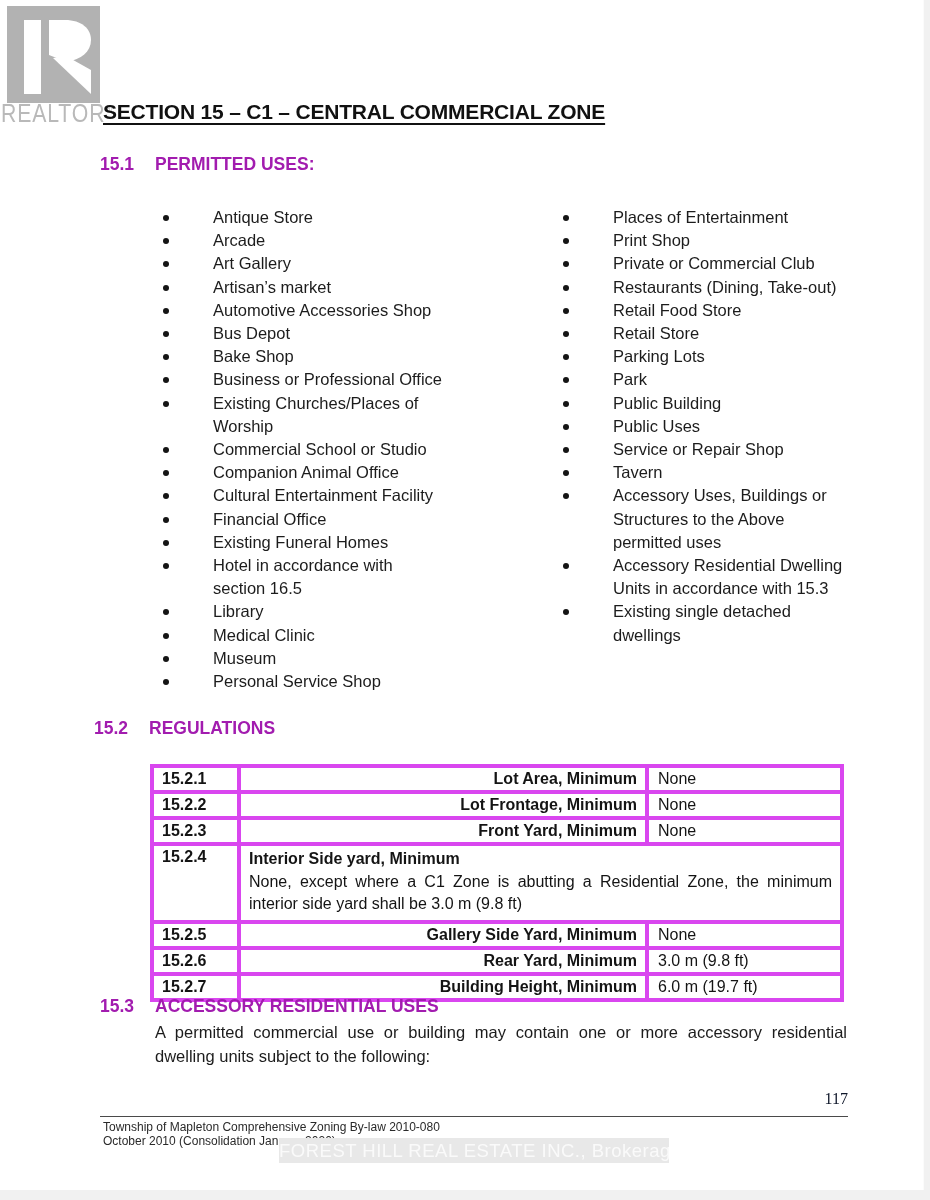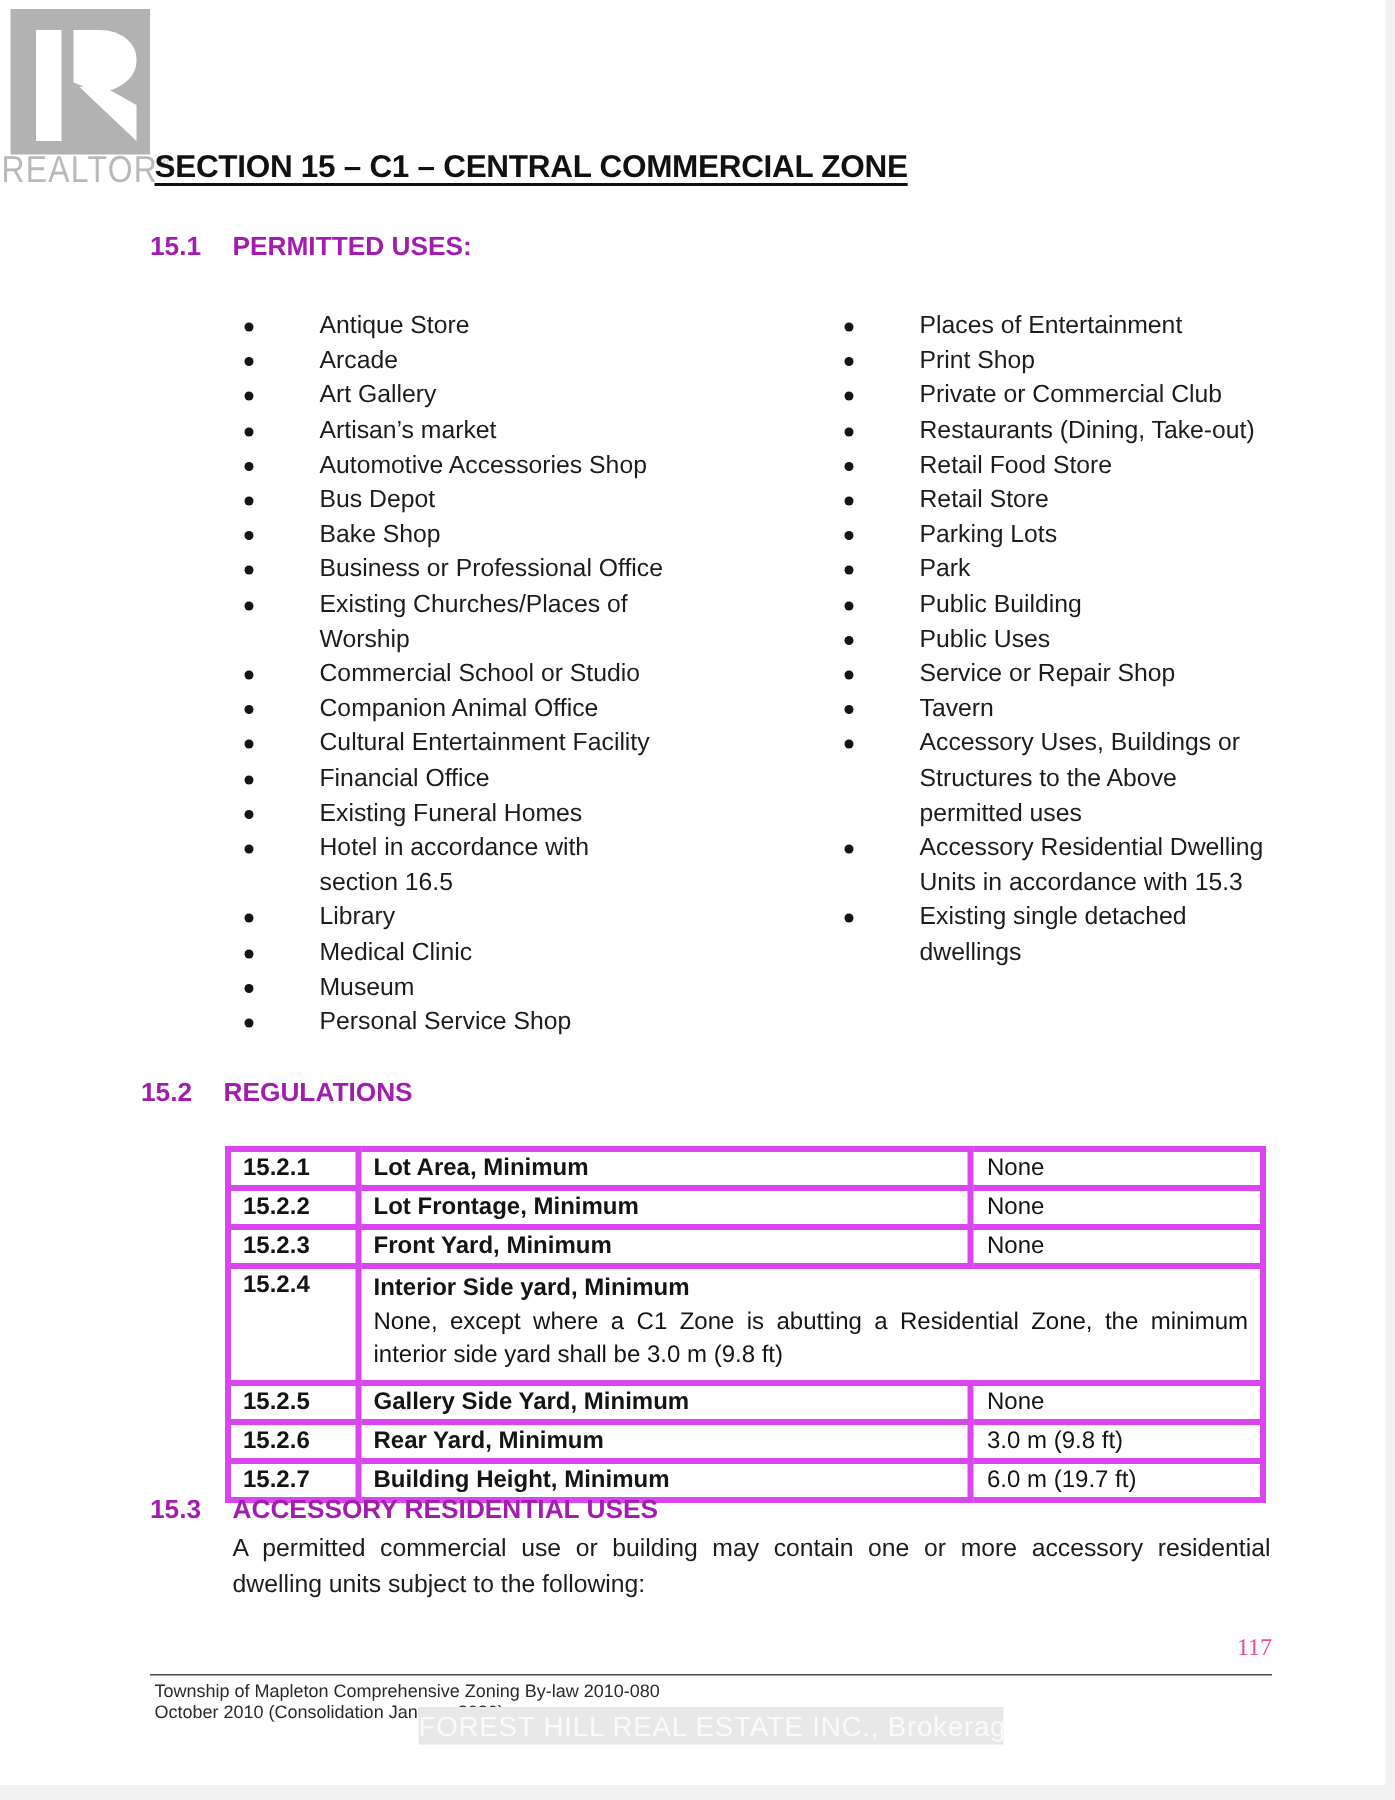--- a/index.html
+++ b/index.html
@@ -45,36 +45,36 @@
   }
 
   
   .reg-table {
     position:absolute; left:150px; top:764px; width:690px;
     border-collapse:collapse; table-layout:fixed; font-size:16px; color:#141414;
   }
   .reg-table td { border:4px solid #d946ef; padding:0 8px; vertical-align:middle; }
   .reg-table tr.simple td { height:22px; line-height:22px; }
   .reg-table td.c-num  { font-weight:bold; }
-  .reg-table td.c-label{ font-weight:bold; }
+  .reg-table td.c-label{ font-weight:bold;text-align:right; }
   .reg-table td.c-value{ font-weight:normal; padding-left:9px; }
   .reg-table td.c-span { padding:2px 8px 4px 8px; }
   .reg-table .span-label { display:block; font-weight:bold; line-height:22.5px; }
   .reg-table .span-note  { display:block; font-weight:normal; line-height:22.8px; text-align:justify; }
 
   
   .para-153 {
     position:absolute; left:155px; top:1021px; width:692px; margin:0;
     font-size:16.5px; line-height:23.6px; text-align:justify; color:#1c1c1c;
   }
 
   
   .page-num {
     position:absolute; left:748px; top:1090px; width:100px; text-align:right;
-    font-family:"Liberation Serif", serif; font-size:16px; color:#ec4899;
+    font-family:"Liberation Serif", serif; font-size:16px; color:#0f172a;
   }
   .footer-rule { position:absolute; left:100px; top:1116px; width:748px; height:0; border-top:1.5px solid #4a4a4a; }
   .footer-line1 { position:absolute; left:103px; top:1120px; font-size:12px; color:#2a2a2a; }
   .footer-line2 { position:absolute; left:103px; top:1134px; font-size:12px; color:#2a2a2a; }
   .watermark {
     position:absolute; left:279px; top:1138px; width:390px; height:25px;
     background:#e8e8e8; color:#fafafa; font-size:18.5px; line-height:25px;
     text-align:center; white-space:nowrap; overflow:hidden; letter-spacing:0.5px;
   }
 

